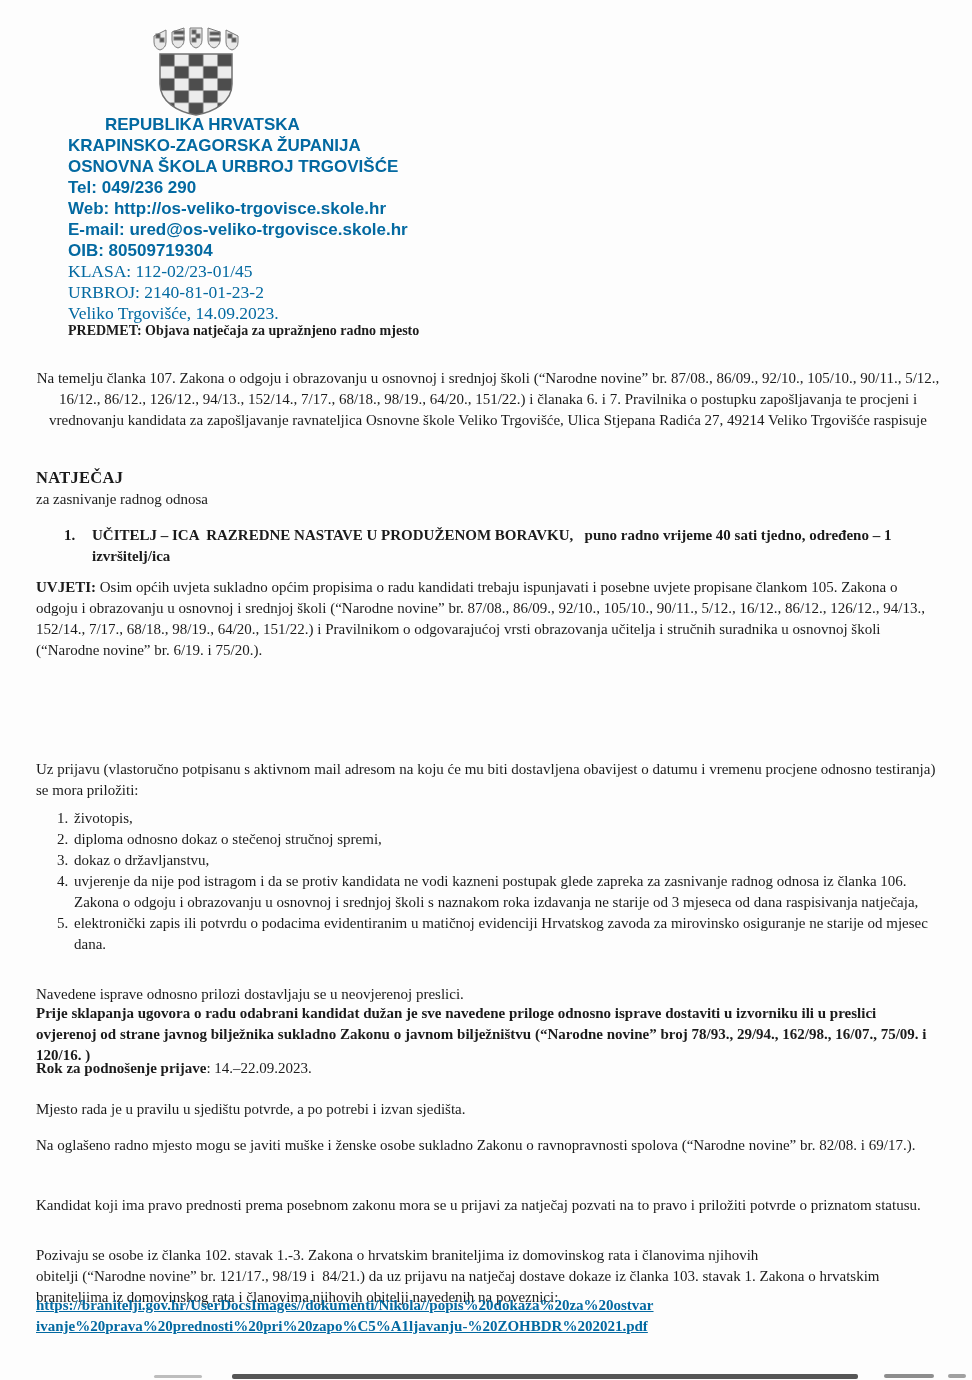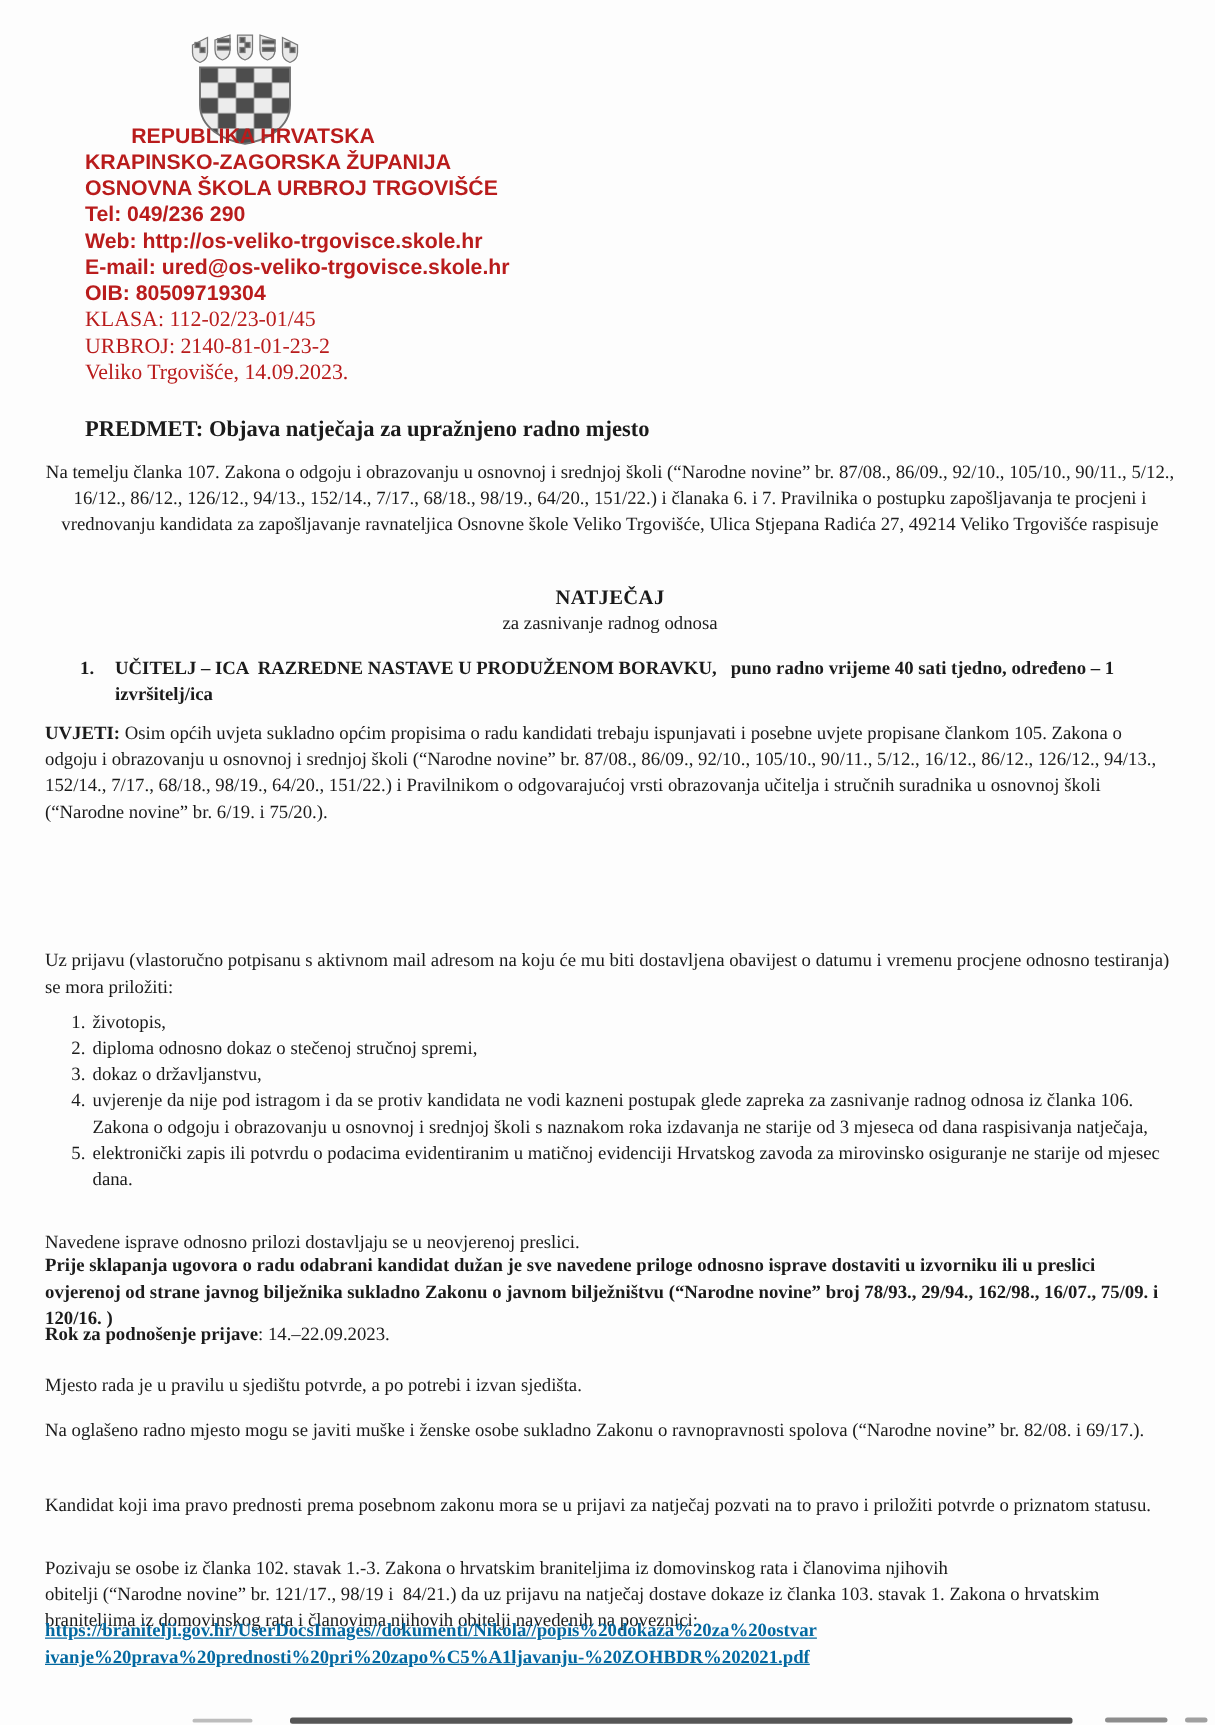--- a/index.html
+++ b/index.html
@@ -11,43 +11,43 @@
     color:#1b1b1b;
     overflow:hidden;
   }
   .abs{position:absolute;}
 
   
   .coa{left:148px;top:26px;width:96px;height:92px;}
 
   
   .letterhead{
-    left:68px;top:98px;width:560px;
+    left:68px;top:114px;width:560px;
     font-family:"Liberation Sans",sans-serif;
     font-weight:700;font-size:17px;line-height:21px;
-    color:#b91c1c;
+    color:#0369a1;
   }
   .letterhead .line{white-space:nowrap;}
   .lh-republic{padding-left:37px;}
   .letterhead .serif-line{
     font-family:"Liberation Serif",serif;
     font-weight:400;font-size:17.5px;
   }
 
   
   .par{
     left:36px;width:904px;
     font-size:15px;line-height:21px;
   }
   .indent{padding-left:32px;}
   .bold{font-weight:700;}
-  .center{text-align:center;}
+  .center{}
   .prewrap{white-space:pre-wrap;}
 
-  .subject{top:333px;font-size:18px;}
+  .subject{top:320px;font-size:14px;}
   .intro{top:368px;text-align:center;}
   .title-main{top:467px;font-size:16.5px;letter-spacing:.3px;}
   .title-sub{top:489px;}
   .position{top:525px;display:flex;}
   .position .num{margin-left:28px;width:28px;font-weight:700;}
   .position .ptext{flex:1;font-weight:700;}
   .uvjeti{top:577px;}
   .delivery{top:681px;}
   .address{top:717px;}
   .enclose{top:759px;}

